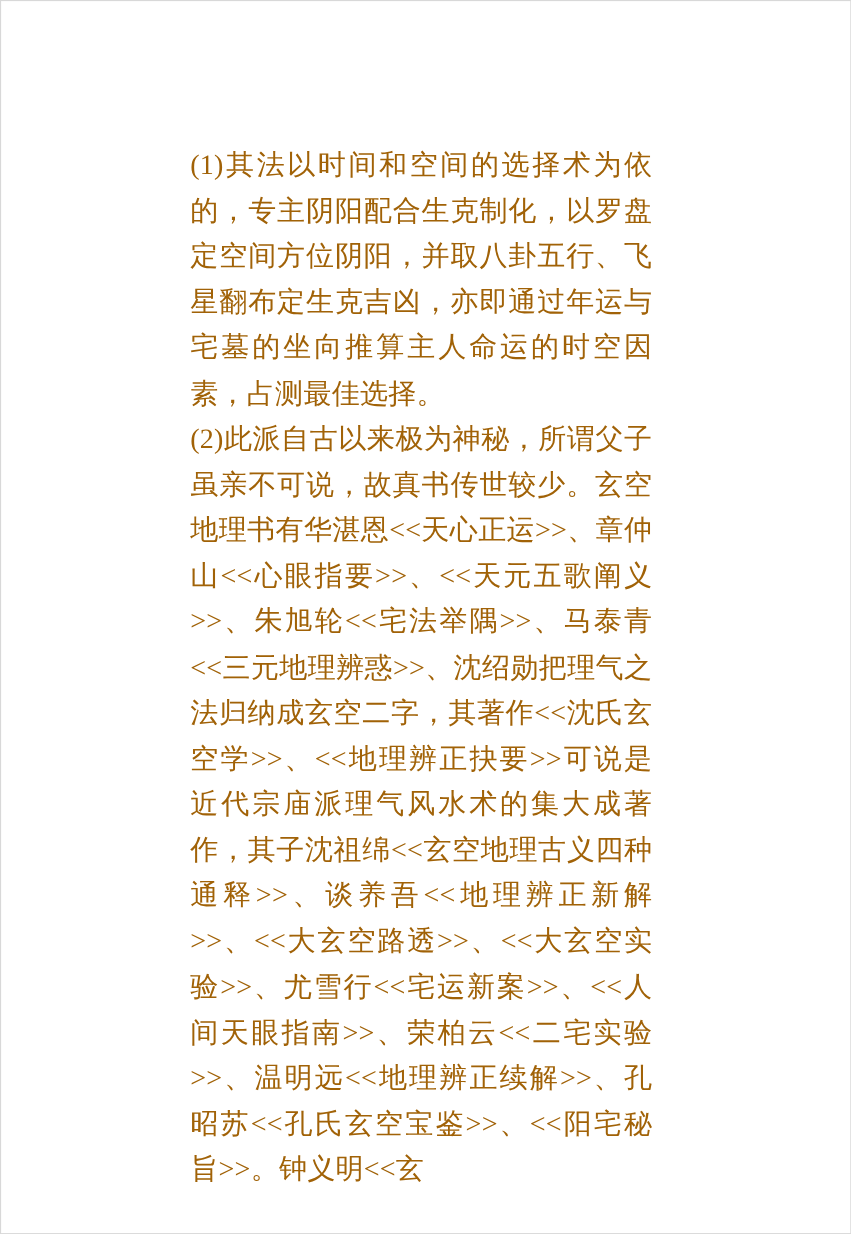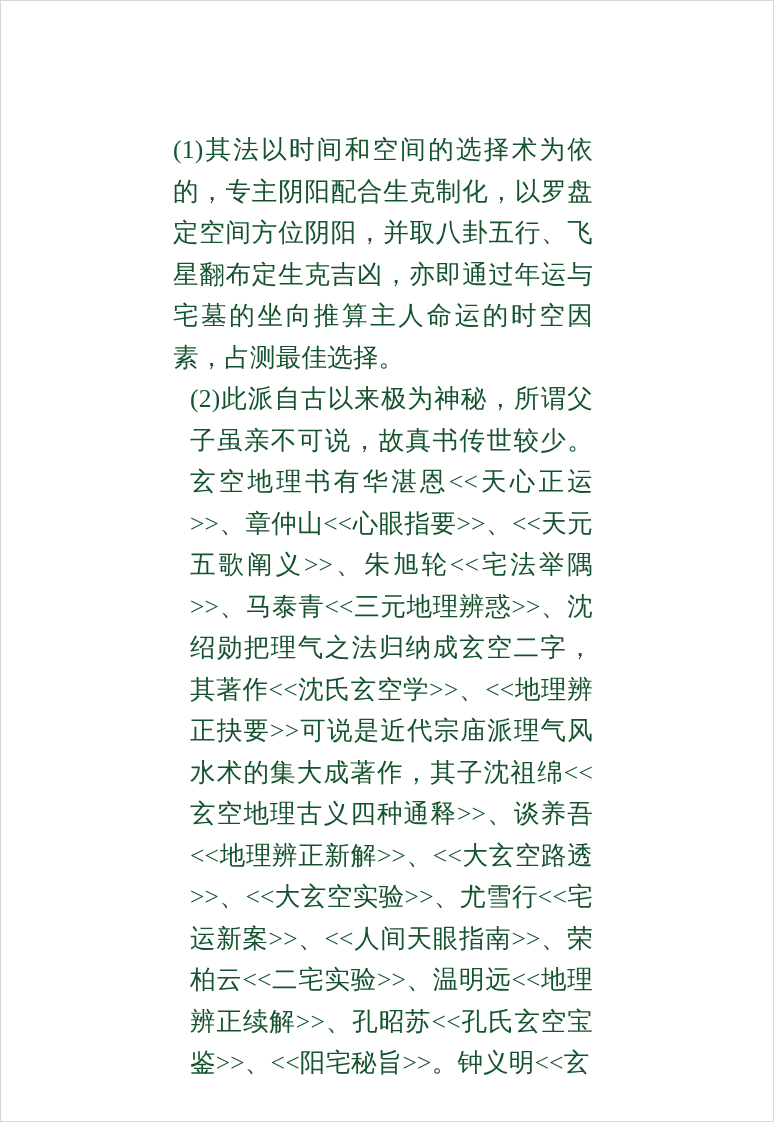--- a/index.html
+++ b/index.html
@@ -24,29 +24,28 @@
   .content {
     position: absolute;
     left: 172px;
     top: 128px;
     width: 420px;
   }
   .para {
     margin: 0;
     font-size: 25.5px;
     line-height: 41.5px;
-    color: #14532d;
+    color: #a16207;
     text-align: justify;
     text-justify: inter-ideograph;
     letter-spacing: 0.2px;
     font-family: "Liberation Serif", "DejaVu Serif", serif;
   }
   .para + .para {
     margin-top: 0;
-    margin-left: 17px;
   }
 </style>
 </head>
 <body>
 
 <div class="page">
   <div class="content">
     <p class="para">(1)其法以时间和空间的选择术为依的，专主阴阳配合生克制化，以罗盘定空间方位阴阳，并取八卦五行、飞星翻布定生克吉凶，亦即通过年运与宅墓的坐向推算主人命运的时空因素，占测最佳选择。</p>
     <p class="para">(2)此派自古以来极为神秘，所谓父子虽亲不可说，故真书传世较少。玄空地理书有华湛恩&lt;&lt;天心正运&gt;&gt;、章仲山&lt;&lt;心眼指要&gt;&gt;、&lt;&lt;天元五歌阐义&gt;&gt;、朱旭轮&lt;&lt;宅法举隅&gt;&gt;、马泰青&lt;&lt;三元地理辨惑&gt;&gt;、沈绍勋把理气之法归纳成玄空二字，其著作&lt;&lt;沈氏玄空学&gt;&gt;、&lt;&lt;地理辨正抉要&gt;&gt;可说是近代宗庙派理气风水术的集大成著作，其子沈祖绵&lt;&lt;玄空地理古义四种通释&gt;&gt;、谈养吾&lt;&lt;地理辨正新解&gt;&gt;、&lt;&lt;大玄空路透&gt;&gt;、&lt;&lt;大玄空实验&gt;&gt;、尤雪行&lt;&lt;宅运新案&gt;&gt;、&lt;&lt;人间天眼指南&gt;&gt;、荣柏云&lt;&lt;二宅实验&gt;&gt;、温明远&lt;&lt;地理辨正续解&gt;&gt;、孔昭苏&lt;&lt;孔氏玄空宝鉴&gt;&gt;、&lt;&lt;阳宅秘旨&gt;&gt;。钟义明&lt;&lt;玄</p>
   </div>

